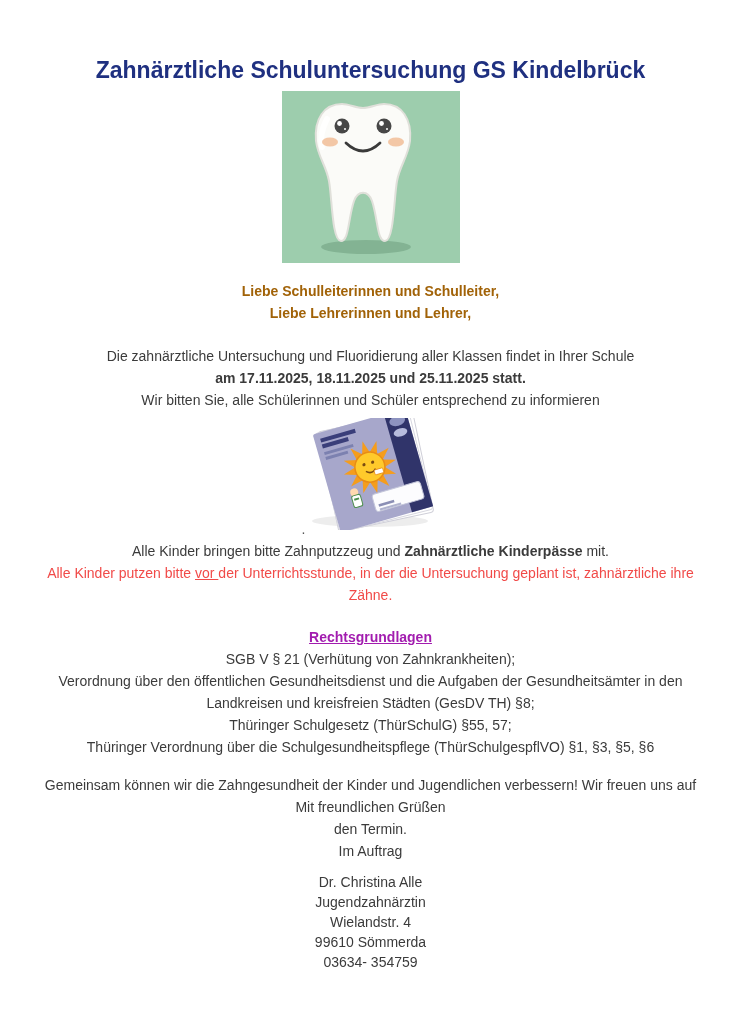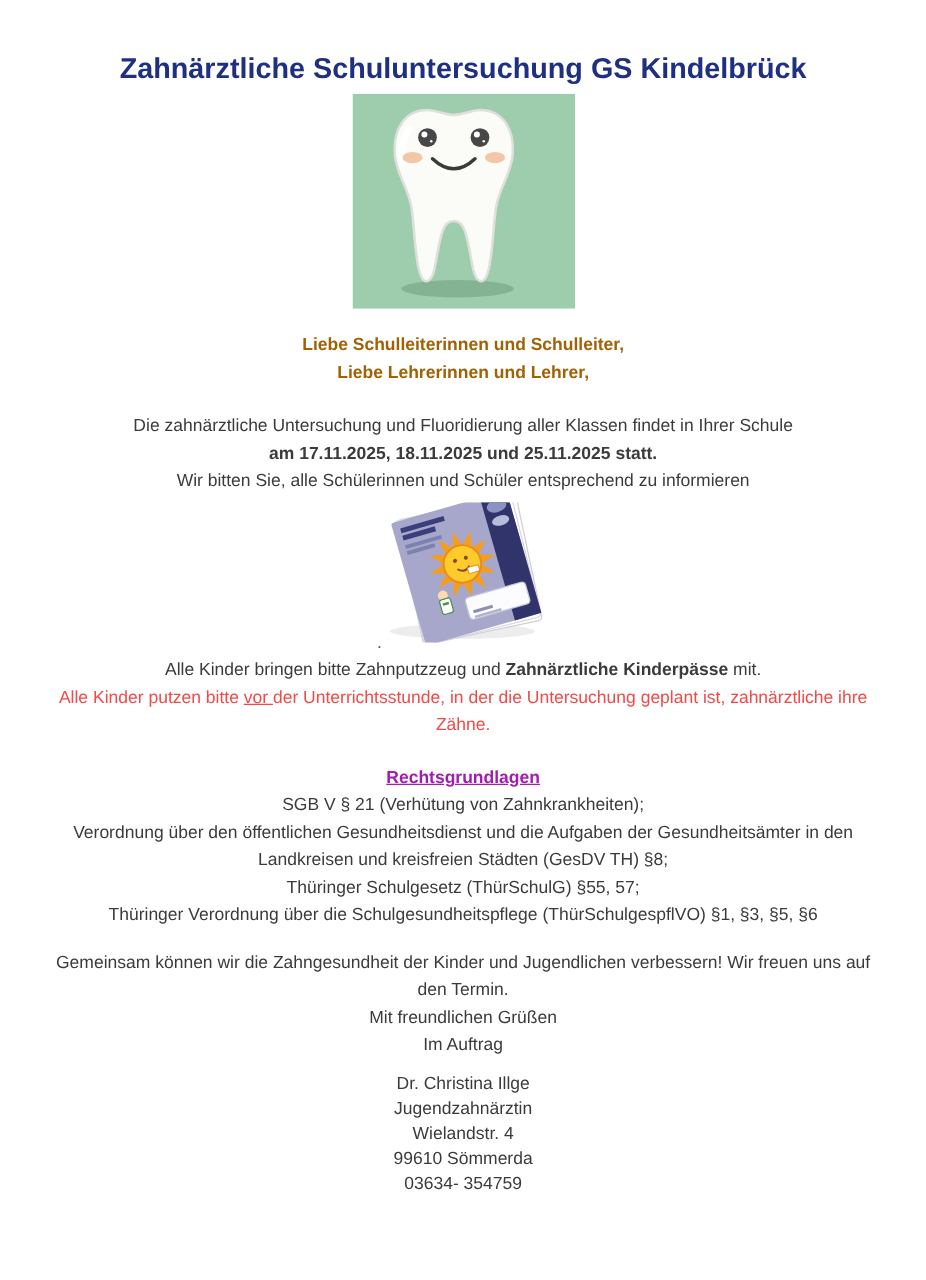--- a/index.html
+++ b/index.html
@@ -12,21 +12,21 @@
     height:1024px;
     overflow:hidden;
     font-family:"Liberation Sans", sans-serif;
     font-size:14px;
     color:#3b3b3b;
     text-align:center;
   }
   .line{line-height:22px;white-space:nowrap;}
   .bold{font-weight:bold;}
   .title{
-    padding-top:40px;
+    padding-top:56px;
     font-size:23px;
     font-weight:bold;
     color:var(--title-color);
     line-height:28px;
     white-space:nowrap;
   }
   .img-wrap{display:flex;justify-content:center;}
   .tooth-wrap{margin-top:7px;}
   .greeting{margin-top:17px;font-weight:bold;color:#a16207;}
   .intro{margin-top:21px;}
@@ -121,24 +121,24 @@
   <div class="line legal-heading">Rechtsgrundlagen</div>
   <div class="line">SGB V § 21 (Verhütung von Zahnkrankheiten);</div>
   <div class="line">Verordnung über den öffentlichen Gesundheitsdienst und die Aufgaben der Gesundheitsämter in den</div>
   <div class="line">Landkreisen und kreisfreien Städten (GesDV TH) §8;</div>
   <div class="line">Thüringer Schulgesetz (ThürSchulG) §55, 57;</div>
   <div class="line">Thüringer Verordnung über die Schulgesundheitspflege (ThürSchulgespflVO) §1, §3, §5, §6</div>
 </div>
 
 <div class="closing">
   <div class="line">Gemeinsam können wir die Zahngesundheit der Kinder und Jugendlichen verbessern! Wir freuen uns auf</div>
+  <div class="line">Mit freundlichen Grüßen</div>
   <div class="line">den Termin.</div>
-  <div class="line">Mit freundlichen Grüßen</div>
   <div class="line">Im Auftrag</div>
 </div>
 
 <div class="signature">
-  <div class="line">Dr. Christina Illge</div>
+  <div class="line">Dr. Christina Alle</div>
   <div class="line">Jugendzahnärztin</div>
   <div class="line">Wielandstr. 4</div>
   <div class="line">99610 Sömmerda</div>
   <div class="line">03634- 354759</div>
 </div>
 
 </body></html>

